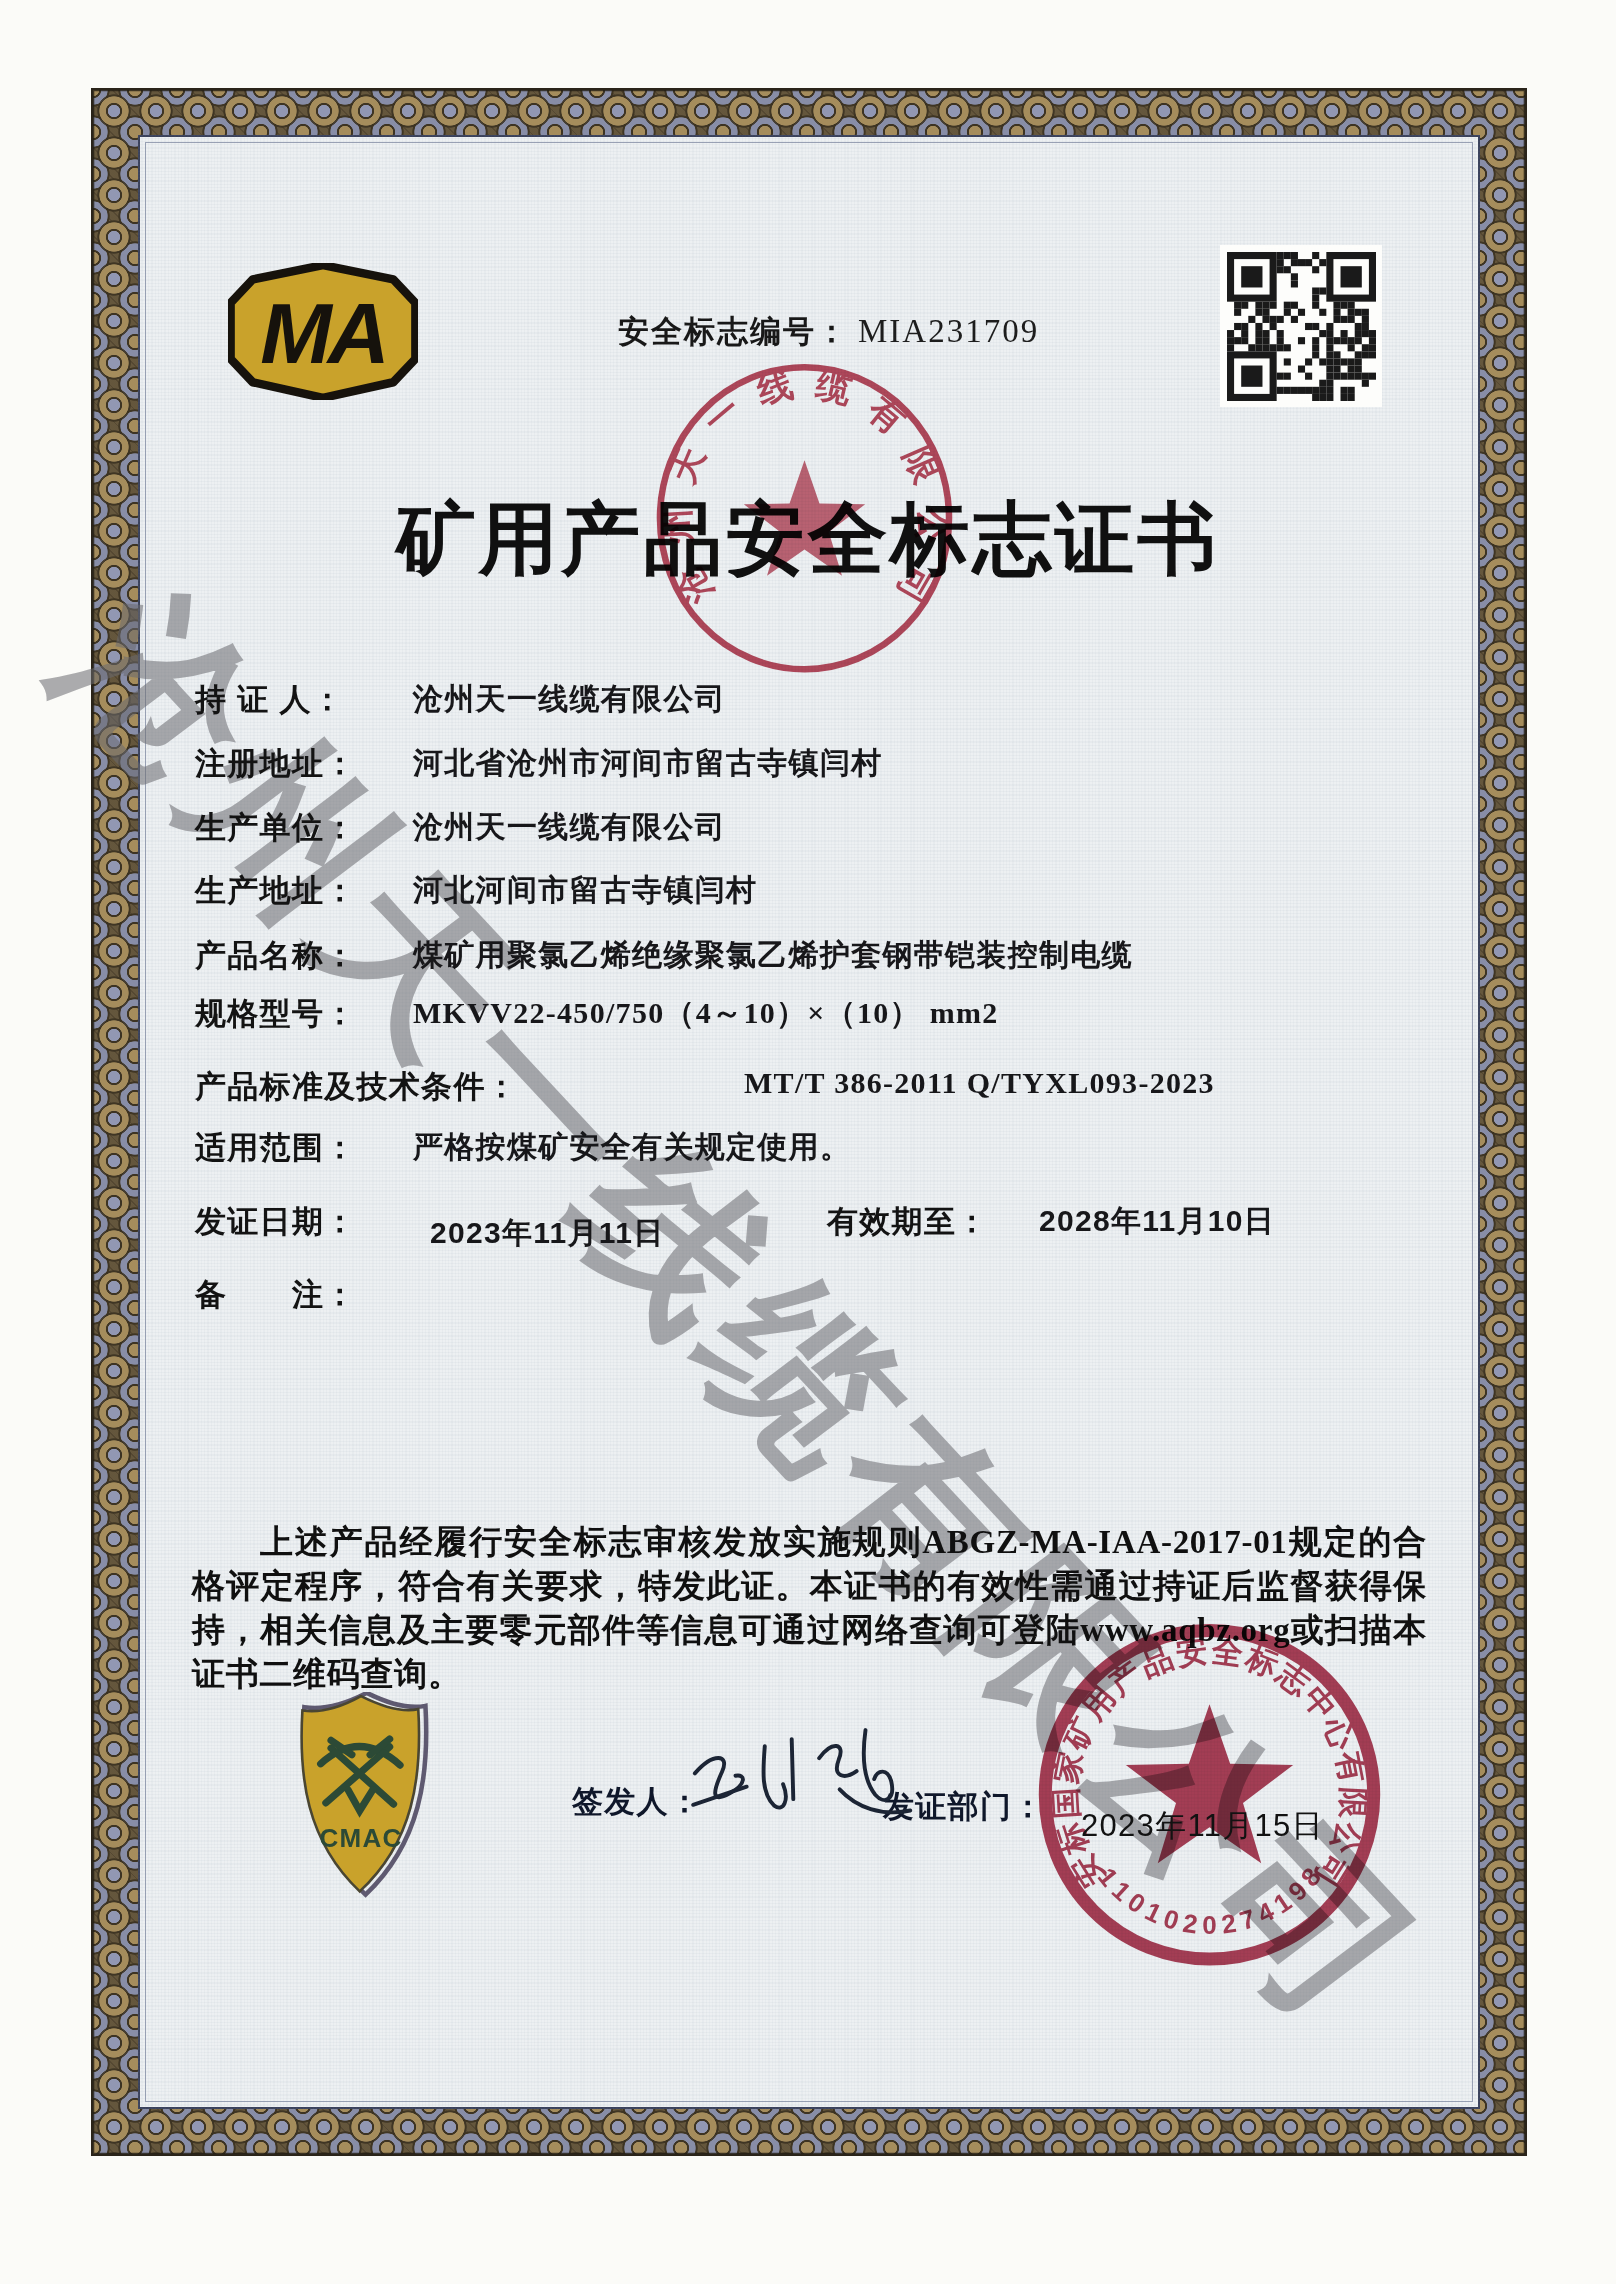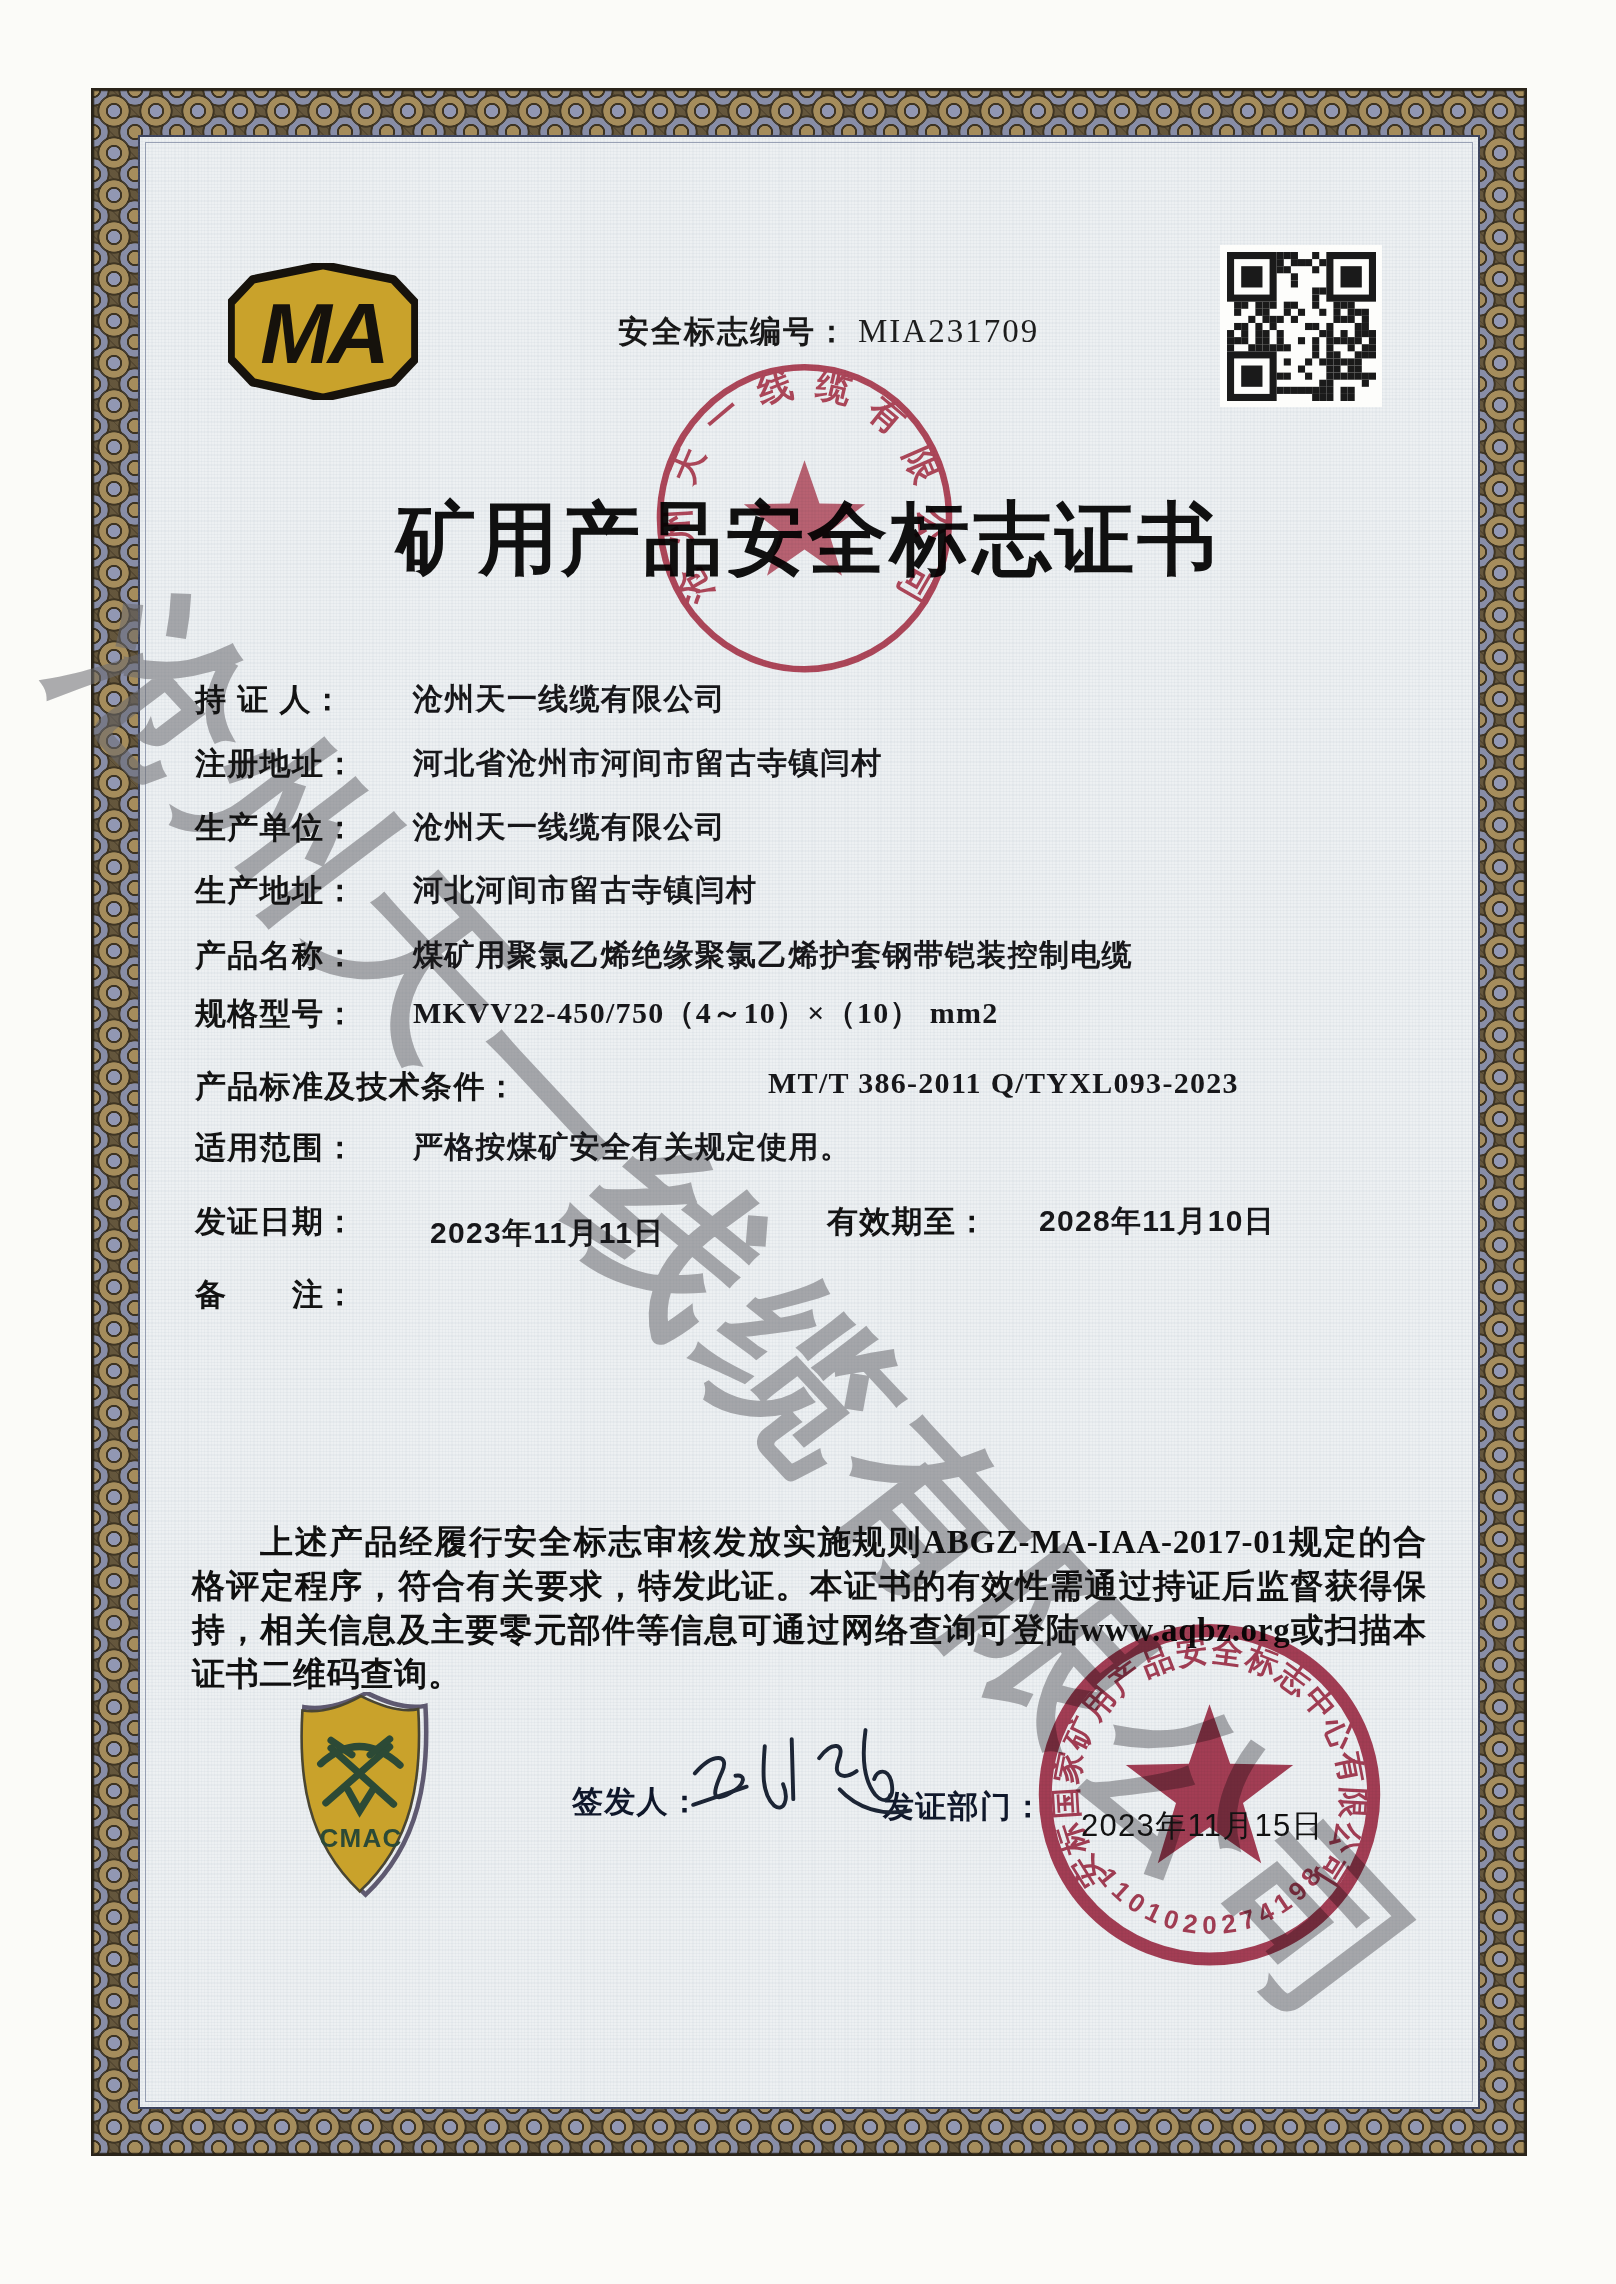--- a/index.html
+++ b/index.html
@@ -262,21 +262,21 @@
     <div class="row" style="top:935px">
       <span class="lab">产品名称：</span>
       <span class="val">煤矿用聚氯乙烯绝缘聚氯乙烯护套钢带铠装控制电缆</span>
     </div>
     <div class="row" style="top:993px">
       <span class="lab">规格型号：</span>
       <span class="val">MKVV22-450/750（4～10）×（10） mm2</span>
     </div>
     <div class="row" style="top:1066px">
       <span class="lab">产品标准及技术条件：</span>
-      <span class="val" style="left:573px">MT/T 386-2011 Q/TYXL093-2023</span>
+      <span class="val" style="left:549px">MT/T 386-2011 Q/TYXL093-2023</span>
     </div>
     <div class="row" style="top:1127px">
       <span class="lab">适用范围：</span>
       <span class="val">严格按煤矿安全有关规定使用。</span>
     </div>
 
     <div class="row" style="top:1201px">
       <span class="lab">发证日期：</span>
       <span class="val" style="left:235px;font-family:'Liberation Sans','DejaVu Sans',sans-serif;margin-top:12px;">2023年11月11日</span>
       <span class="lab" style="left:632px">有效期至：</span>

